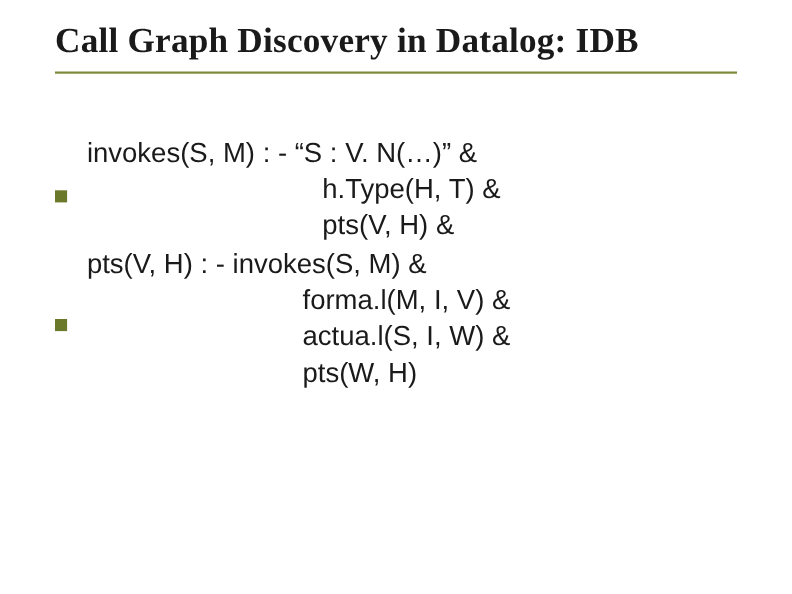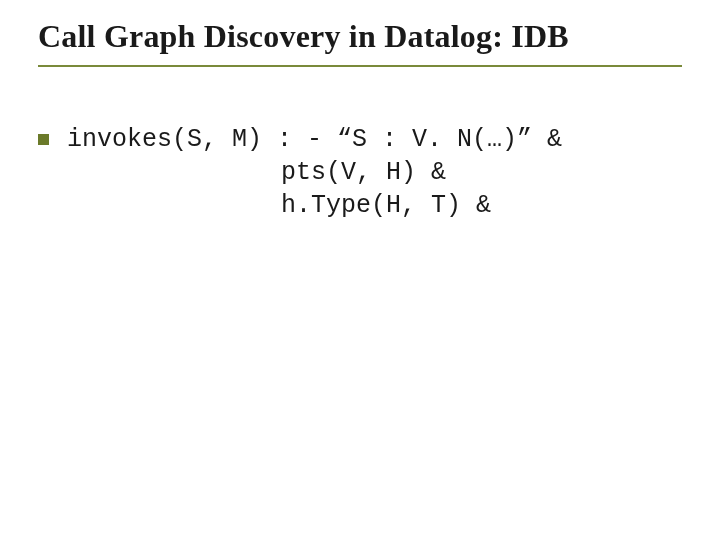--- a/index.html
+++ b/index.html
@@ -11,42 +11,41 @@
       width: 720px;
       height: 540px;
       background: #ffffff;
       font-family: "Times New Roman", Times, serif;
       position: relative;
       overflow: hidden;
     }
     .slide {
       width: 100%;
       height: 100%;
-      padding: 18px 38px;
+      padding: 18px 50px;
     }
     .title {
       font-size: 32px;
       font-weight: bold;
       color: #1a1a1a;
       padding-bottom: 10px;
       border-bottom: 2px solid #7a8a3a;
       letter-spacing: 0.2px;
     }
     .content {
       margin-top: 56px;
       font-family: Arial, Helvetica, sans-serif;
       font-size: 25px;
       color: #1a1a1a;
       line-height: 1.32;
     }
     .bullet-item {
       display: flex;
-      align-items: flex-start;
+      align-items: center;
       margin-bottom: 2px;
-      font-family: Liberation Mono, monospace;
     }
     .bullet {
       width: 11px;
       height: 11px;
       background: #6b7a2a;
       margin-top: 11px;
       margin-right: 18px;
       flex-shrink: 0;
     }
     .bullet-text {
@@ -64,20 +63,29 @@
 
 <div class="slide">
   <div class="title">Call Graph Discovery in Datalog: IDB</div>
 
   <div class="content">
 
     <div class="bullet-item">
       <div class="bullet"></div>
       <div class="bullet-text">
         <div>invokes(S, M) : - “S : V. N(…)” &amp;</div>
+        <div class="indent-line">h.Type(H, T) &amp;</div>
         <div class="indent-line">pts(V, H) &amp;</div>
-        <div class="indent-line">h.Type(H, T) &amp;</div>
       </div>
     </div>
 
+    <div class="bullet-item">
+      <div class="bullet"></div>
+      <div class="bullet-text">
+        <div>pts(V, H) : - invokes(S, M) &amp;</div>
+        <div class="indent-line2">forma.l(M, I, V) &amp;</div>
+        <div class="indent-line2">actua.l(S, I, W) &amp;</div>
+        <div class="indent-line2">pts(W, H)</div>
+      </div>
+    </div>
 
   </div>
 </div>
 
 </body></html>

